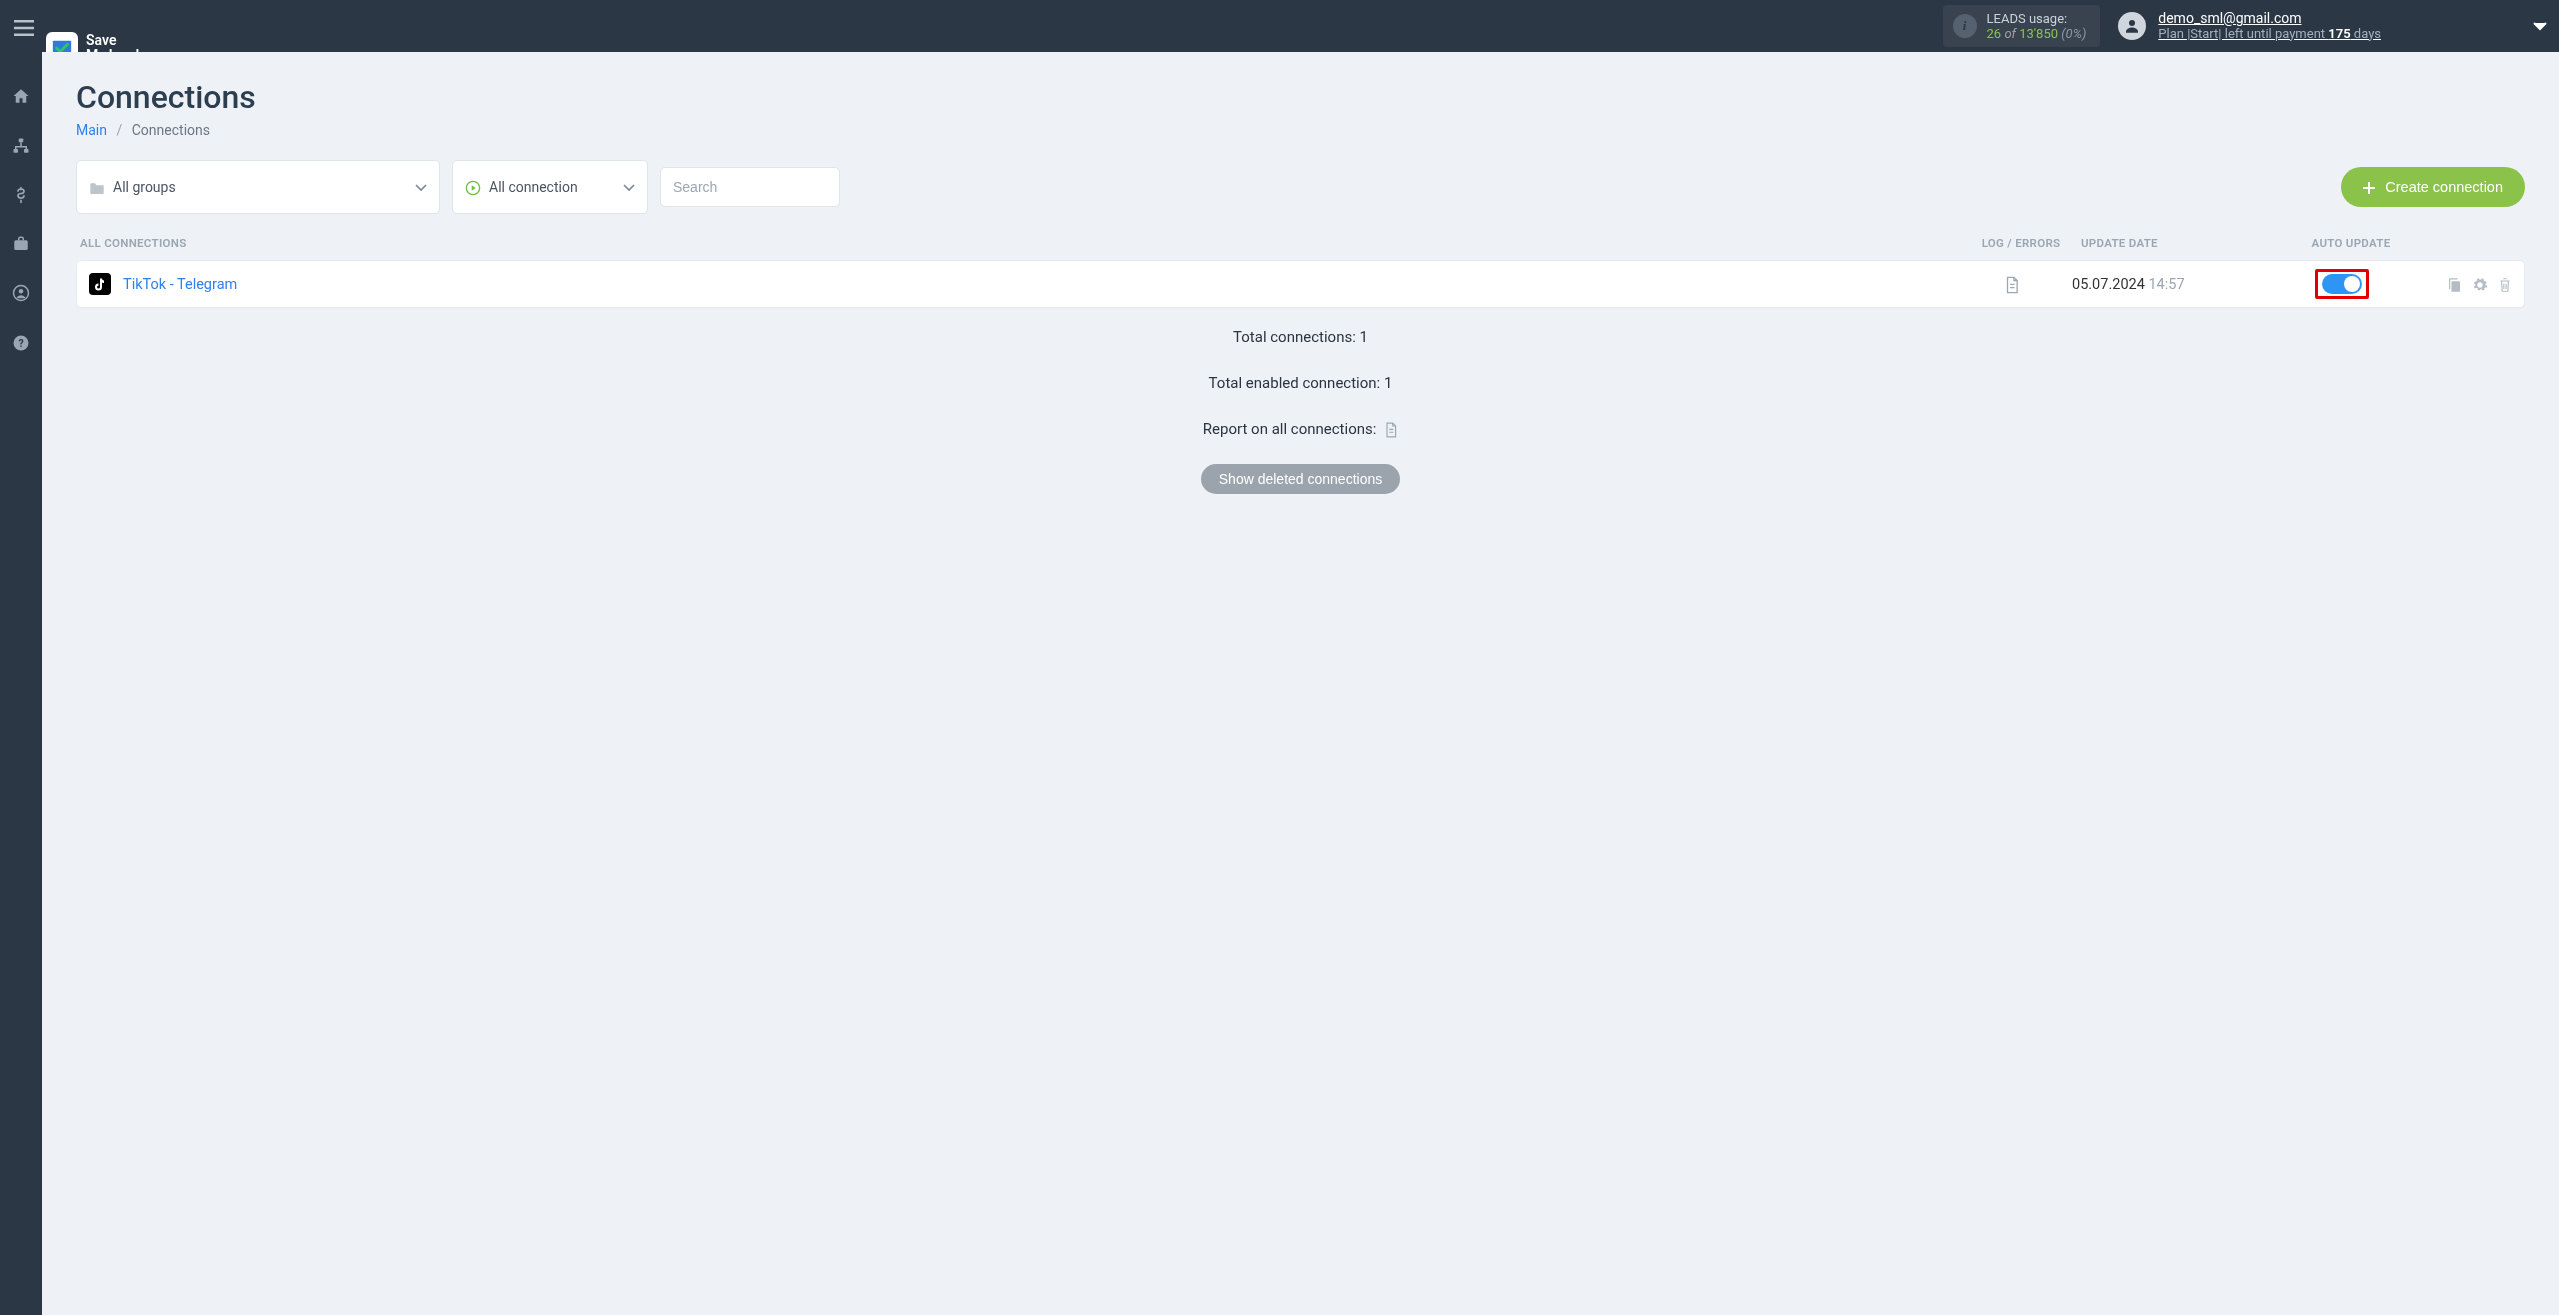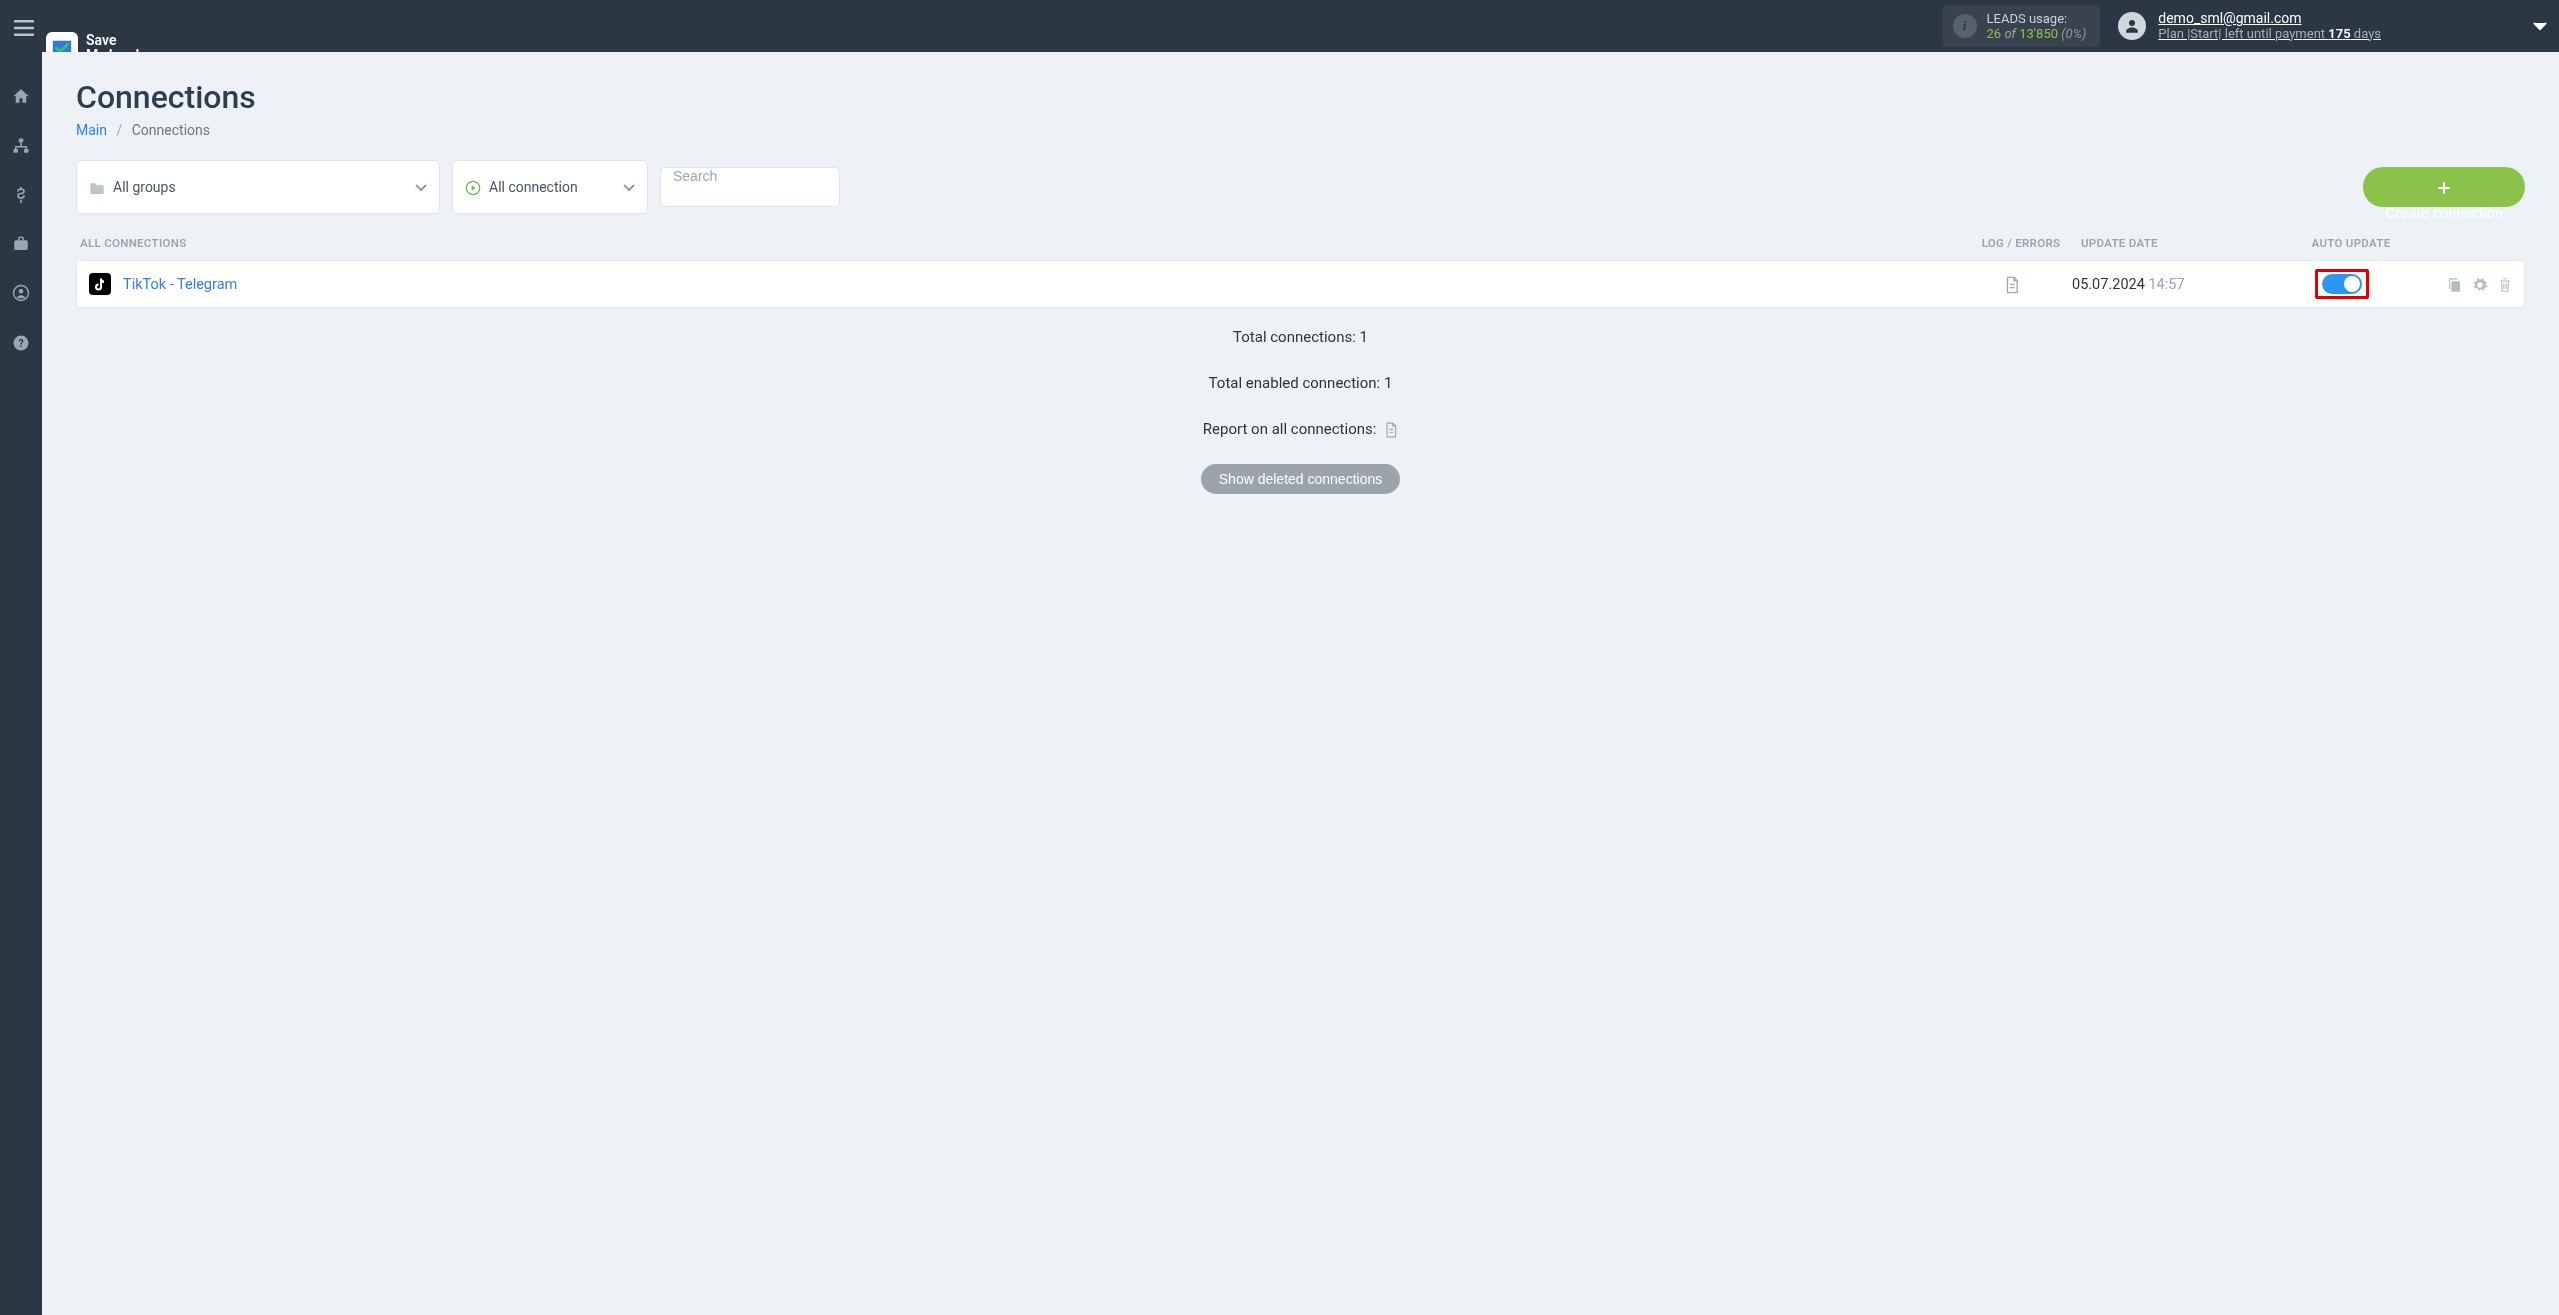--- a/index.html
+++ b/index.html
@@ -103,31 +103,31 @@
   justify-content: space-between;
 }
 .select-box.groups { width: 364px; }
 .select-box.status { width: 196px; }
 .select-box .sb-left { display:flex; align-items:center; gap:8px; }
 .folder-ic { color: #bcc4cc; }
 .play-ic { color: #6fbf45; }
 .chev { color: #7b8794; }
 .search-box {
   background: #fff; border: 1px solid #dfe4ea; border-radius: 5px;
-  height: 40px; width: 180px; padding: 0 12px; display:flex; align-items:flex-start;
+  height: 40px; width: 180px; padding: 0 12px; display:flex; align-items:center;
 }
 .search-box input {
   border: none; outline: none; font-size: 14px; color: #4a5564; width: 100%; background: transparent;
 }
 .search-box input::placeholder { color: #9aa6b2; }
 .filters-spacer { flex: 1; }
 .create-btn {
   background: #8bc34a; color: #fff; border: none; border-radius: 22px;
-  height: 40px; padding: 12px 22px; font-size: 14.5px; cursor: pointer;
-  display:flex; align-items:center; gap: 10px; flex-direction: column;
+  height: 40px; padding: 6px 22px; font-size: 14.5px; cursor: pointer;
+  display:flex; align-items:center; gap: 10px;
 }
 
 .table-head {
   display: flex; align-items: center; font-size: 11.5px; font-weight:600;
   text-transform: uppercase; color: #9aa6b2; padding: 8px 4px 10px 4px;
   letter-spacing: 0.3px;
 }
 .col-name { flex: 1; }
 .col-log { width: 100px; text-align: center; }
 .col-date { width: 200px; padding-left: 10px; }

